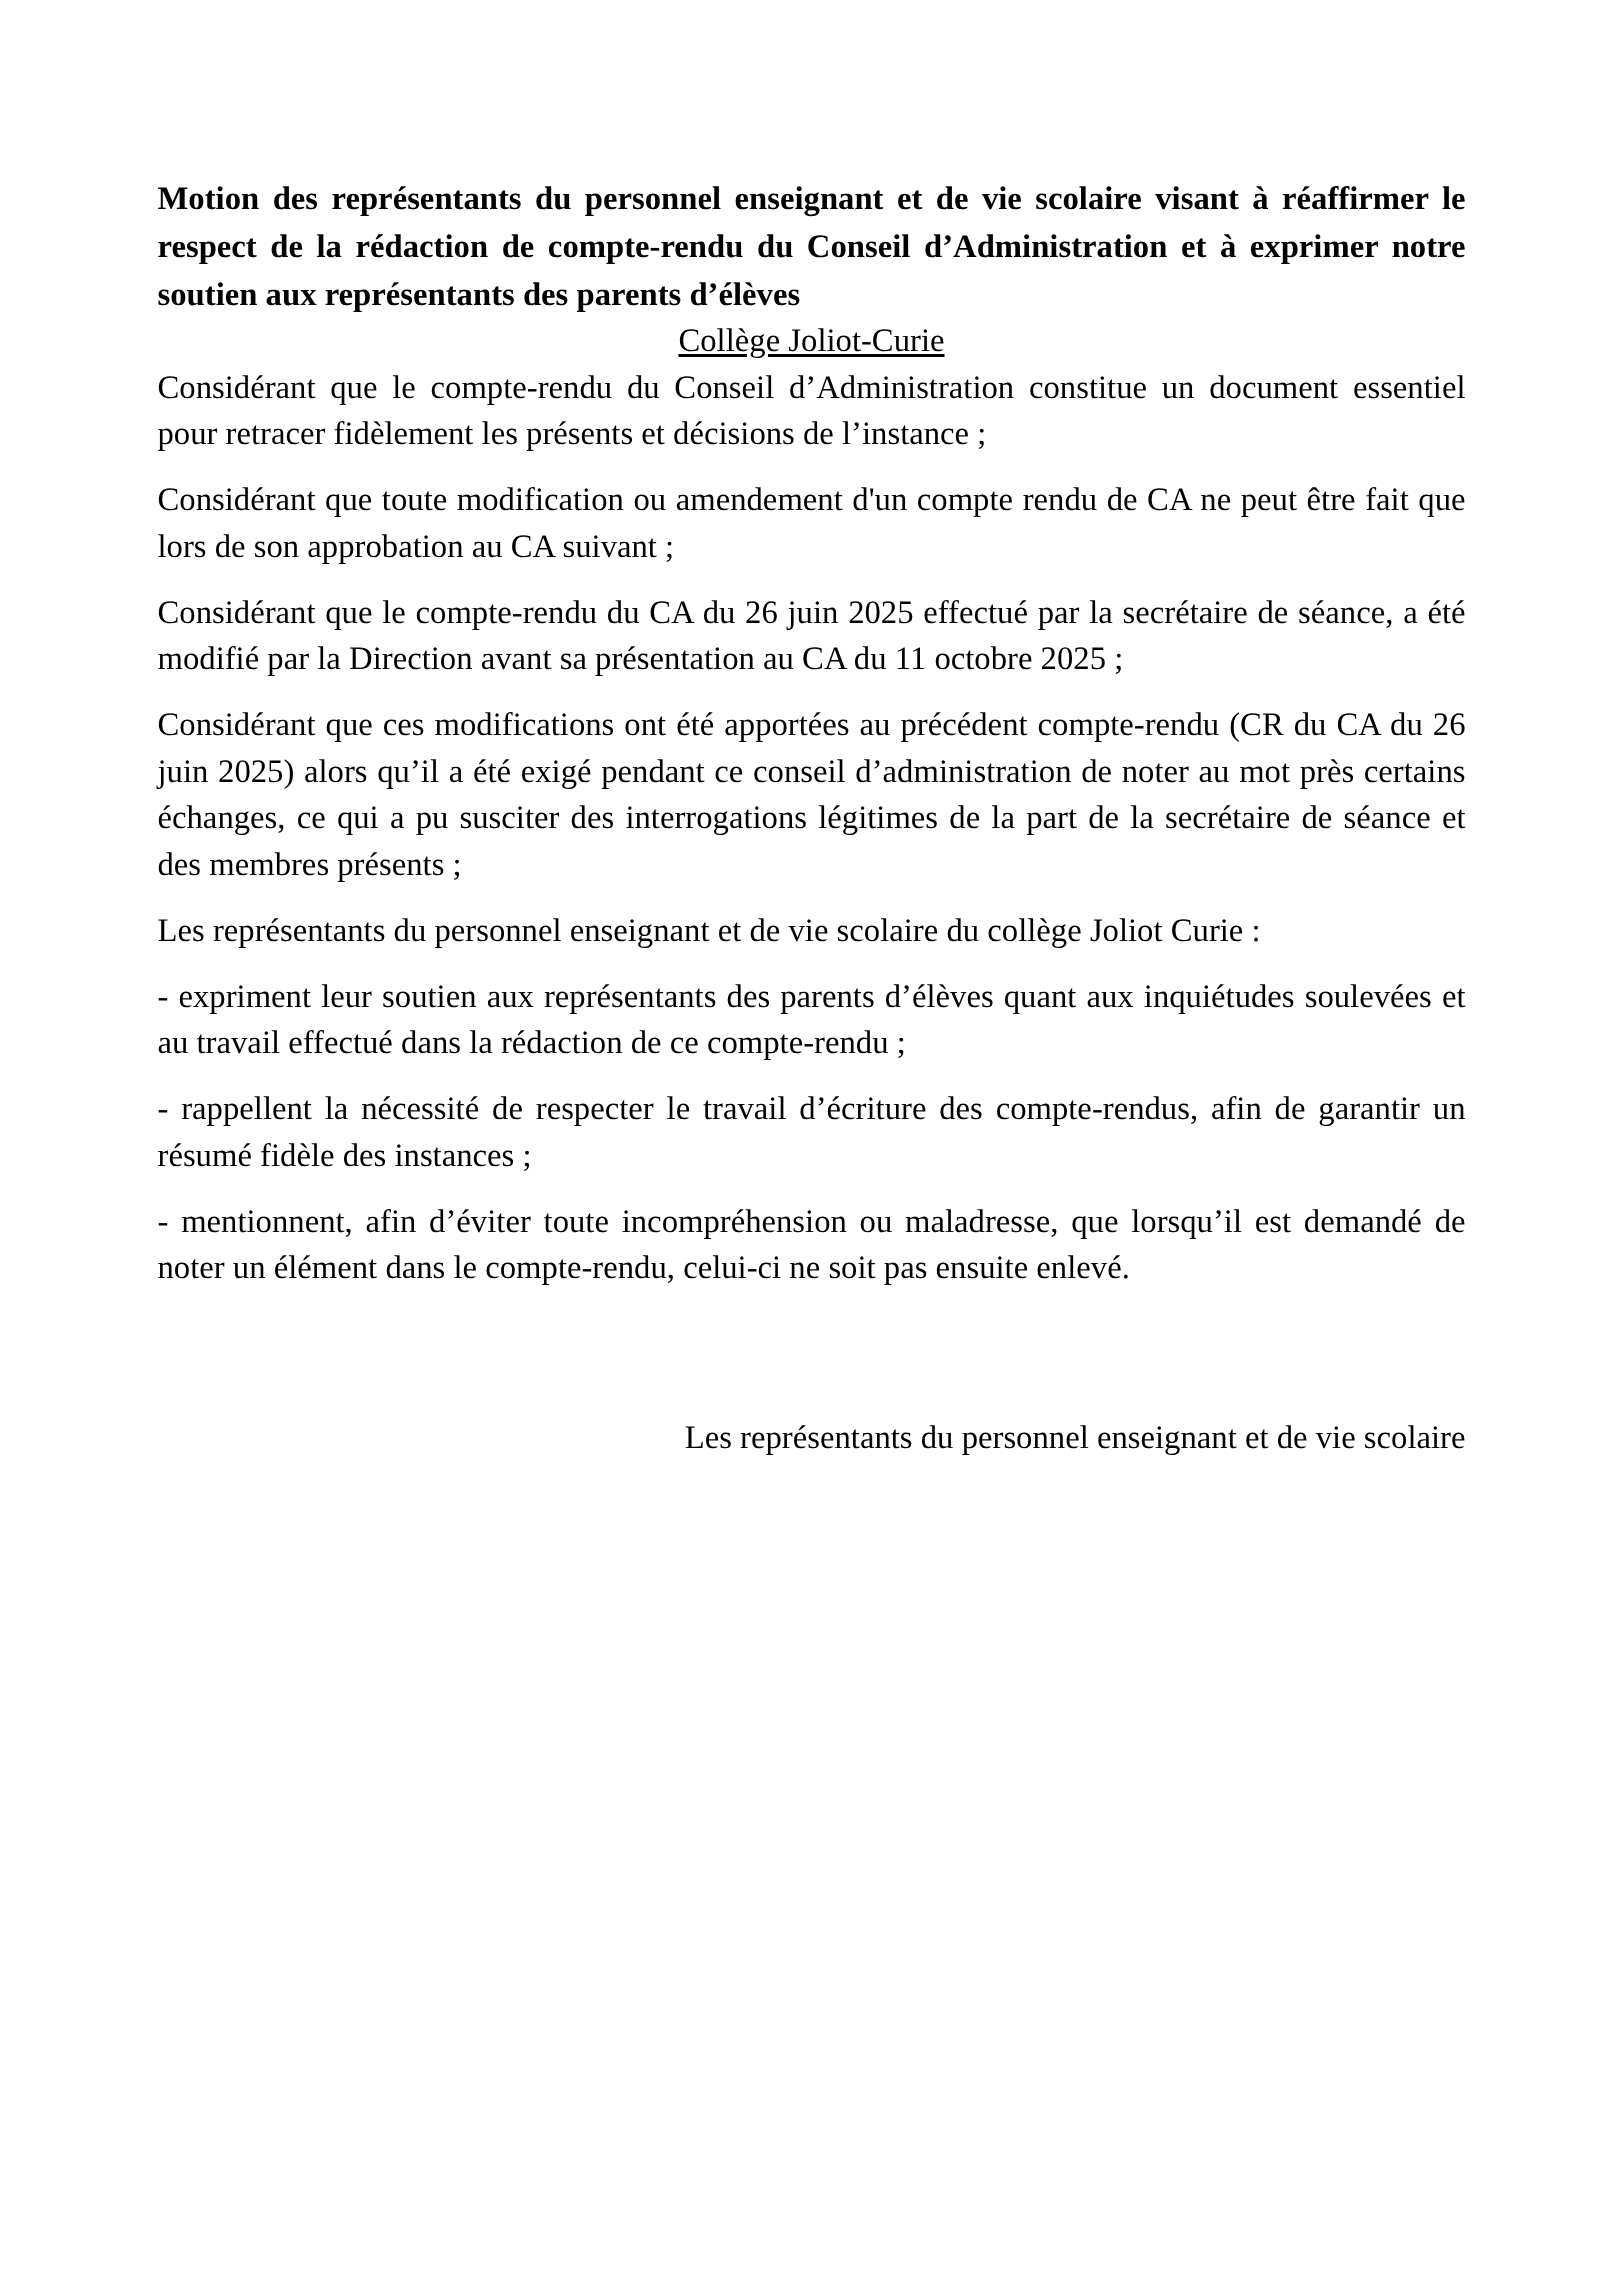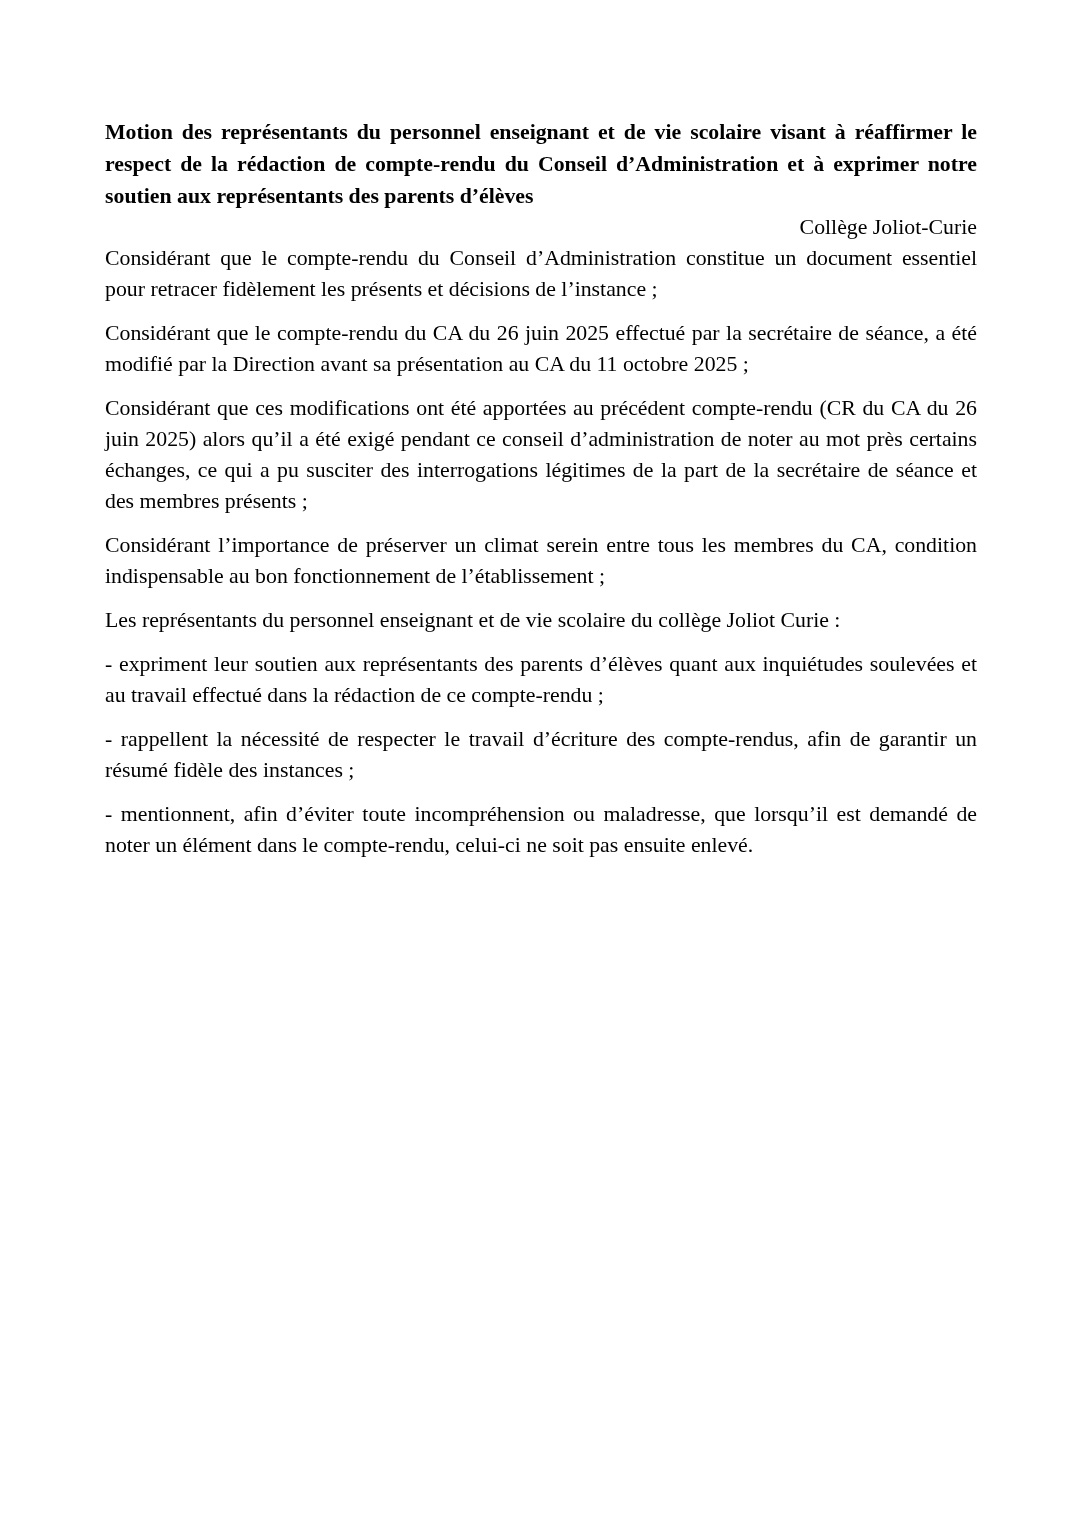--- a/index.html
+++ b/index.html
@@ -28,22 +28,23 @@
     text-align: justify;
   }
   .title {
     font-size: 21.8px;
     font-weight: bold;
     line-height: 32px;
     margin: 0;
     text-align: justify;
   }
   .org-line {
-    text-align: right;
+    text-align: center;
     margin: 0;
+    text-decoration: underline;
   }
   .date-line {
     text-align: left;
     margin: 0 0 22px 0;
   }
   .para {
     margin: 0 0 13px 0;
     text-align: justify;
   }
   .signature-line {
@@ -57,30 +58,31 @@
 <div class="page">
   <div class="content">
 
     <p class="title">Motion des représentants du personnel enseignant et de vie scolaire visant à réaffirmer le respect de la rédaction de compte-rendu du Conseil d’Administration et à exprimer notre soutien aux représentants des parents d’élèves</p>
 
     <p class="org-line">Collège Joliot-Curie</p>
 
 
     <p class="para">Considérant que le compte-rendu du Conseil d’Administration constitue un document essentiel pour retracer fidèlement les présents et décisions de l’instance ;</p>
 
+    <p class="para">Considérant que toute modification ou amendement d'un compte rendu de CA ne peut être fait que lors de son approbation au CA suivant ;</p>
 
     <p class="para">Considérant que le compte-rendu du CA du 26 juin 2025 effectué par la secrétaire de séance, a été modifié par la Direction avant sa présentation au CA du 11 octobre 2025 ;</p>
 
     <p class="para">Considérant que ces modifications ont été apportées au précédent compte-rendu (CR du CA du 26 juin 2025) alors qu’il a été exigé pendant ce conseil d’administration de noter au mot près certains échanges, ce qui a pu susciter des interrogations légitimes de la part de la secrétaire de séance et des membres présents ;</p>
 
-    <p class="para">Considérant l’importance de préserver un climat serein entre tous les membres du CA, condition indispensable au bon fonctionnement de l’établissement ;</p>
 
     <p class="para">Les représentants du personnel enseignant et de vie scolaire du collège Joliot Curie :</p>
 
     <p class="para">- expriment leur soutien aux représentants des parents d’élèves quant aux inquiétudes soulevées et au travail effectué dans la rédaction de ce compte-rendu ;</p>
 
     <p class="para">- rappellent la nécessité de respecter le travail d’écriture des compte-rendus, afin de garantir un résumé fidèle des instances ;</p>
 
     <p class="para">- mentionnent, afin d’éviter toute incompréhension ou maladresse, que lorsqu’il est demandé de noter un élément dans le compte-rendu, celui-ci ne soit pas ensuite enlevé.</p>
 
+    <p class="signature-line">Les représentants du personnel enseignant et de vie scolaire</p>
 
   </div>
 </div>
 
 </body></html>

